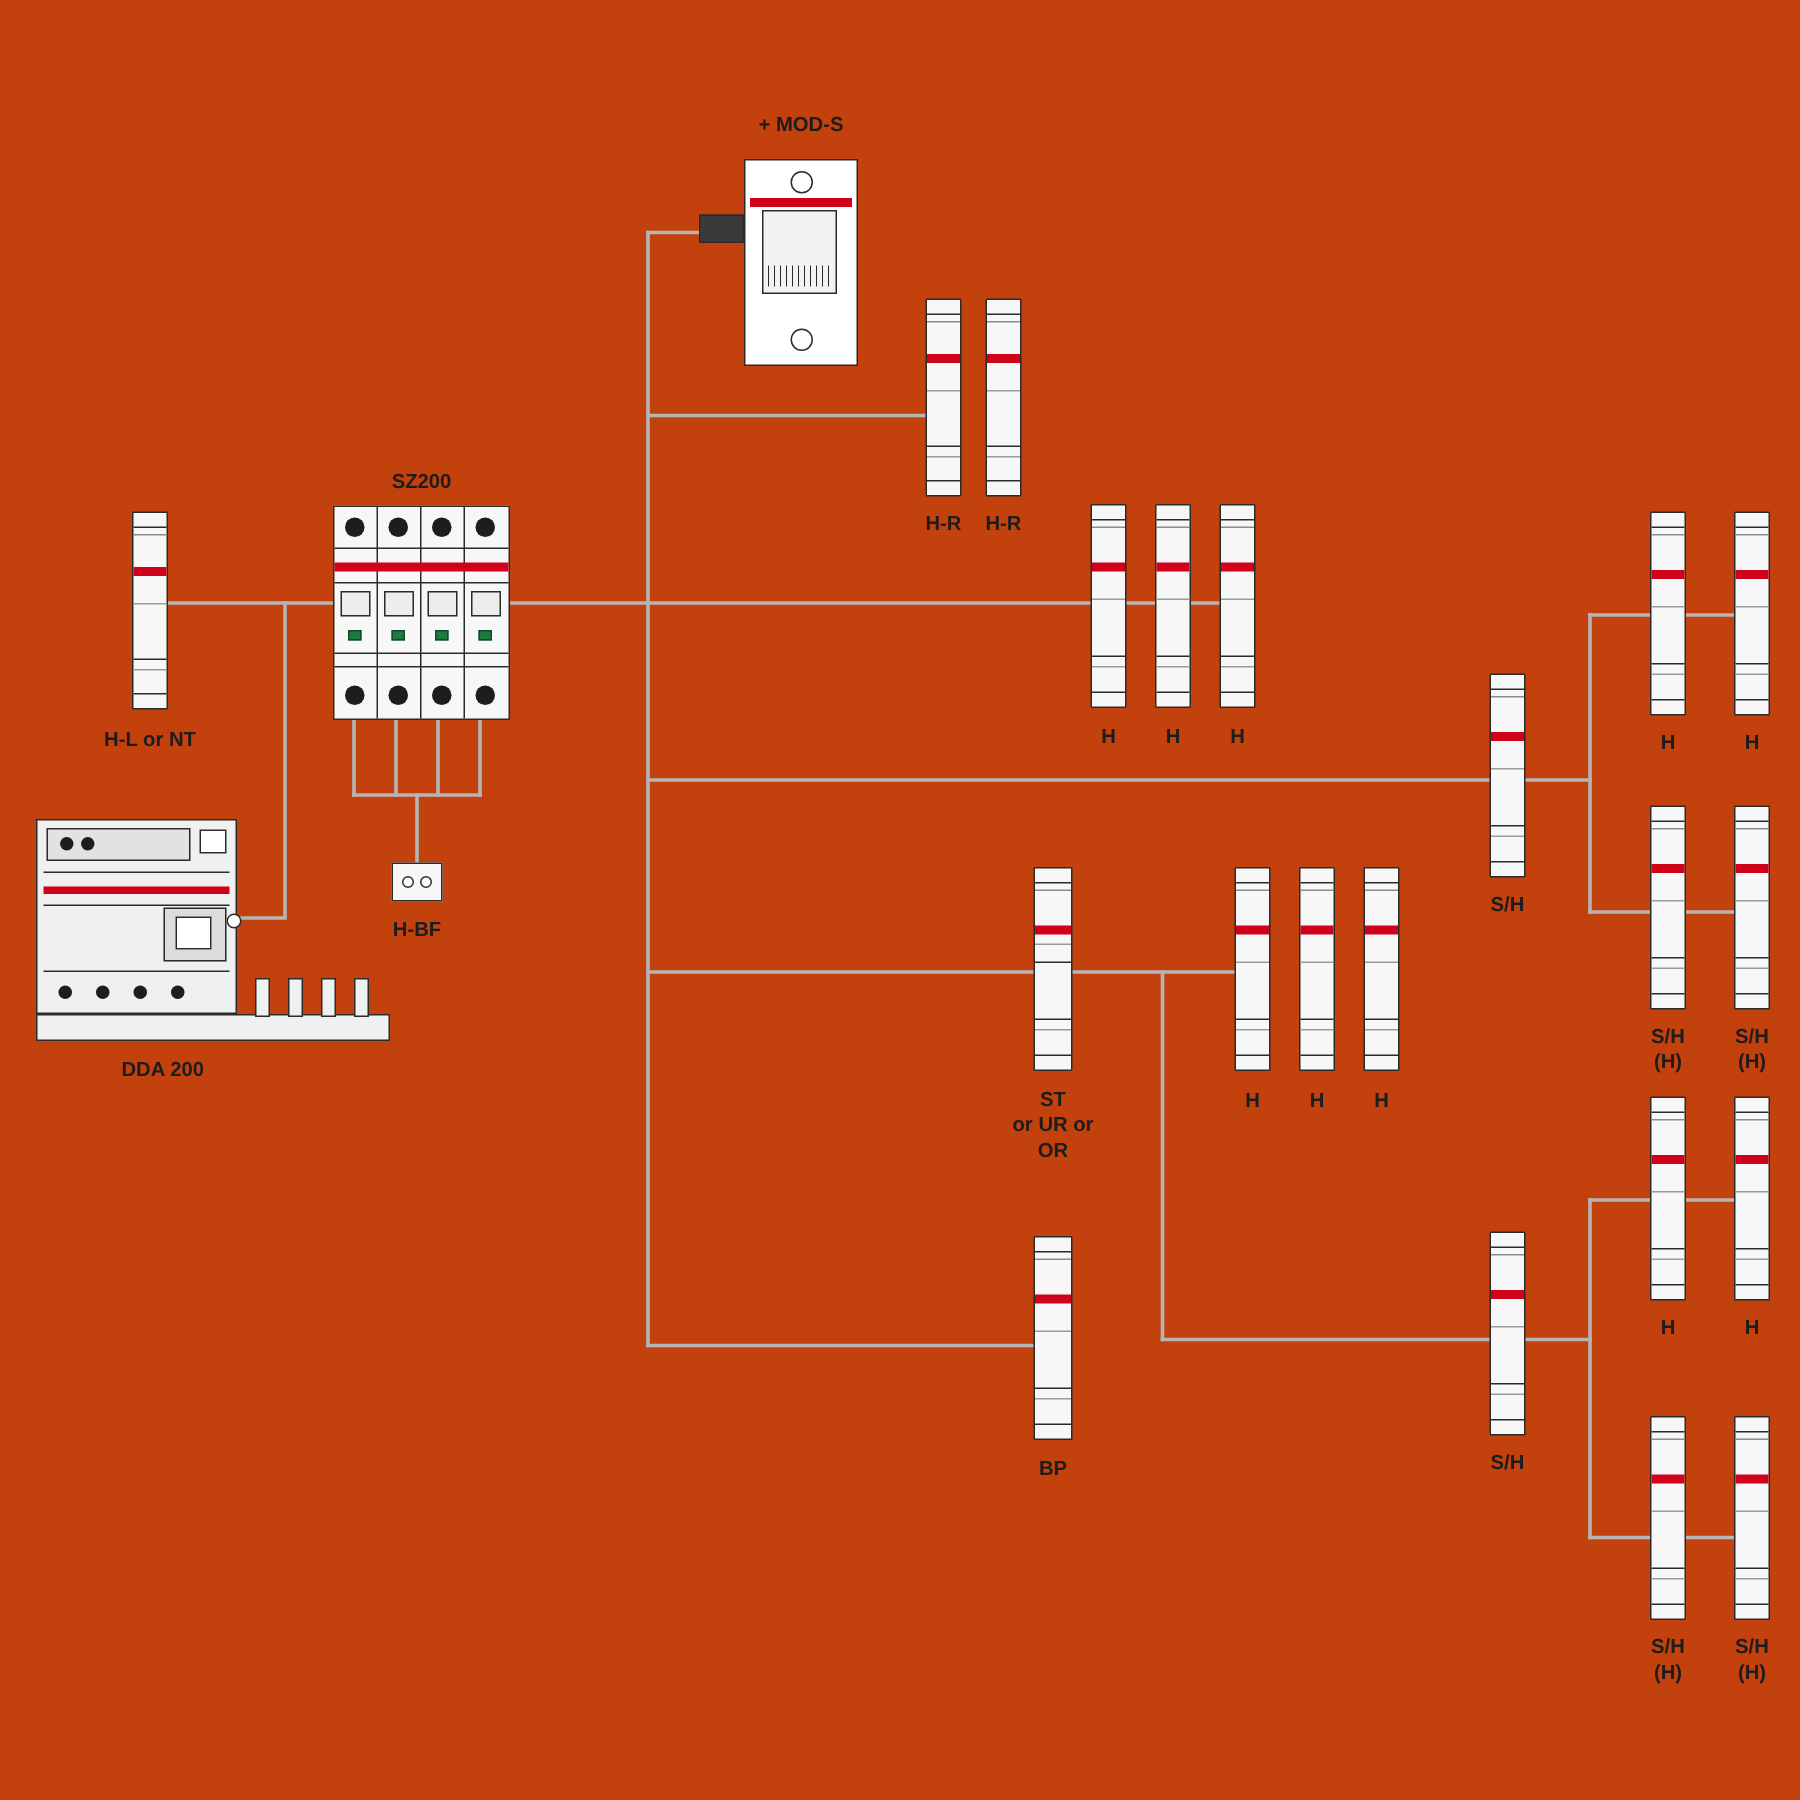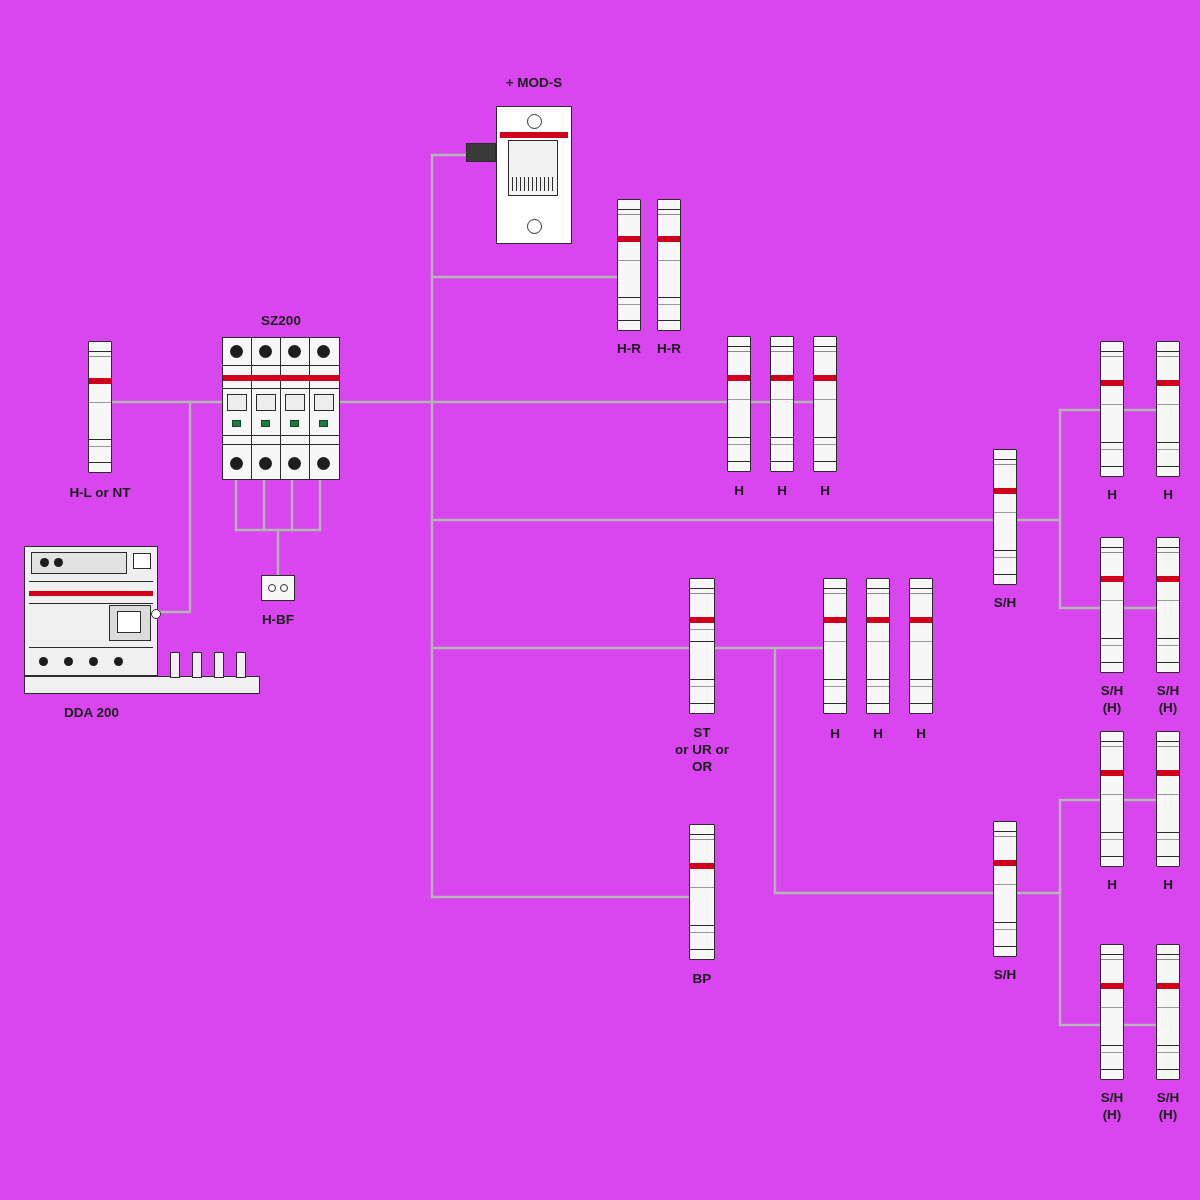--- a/index.html
+++ b/index.html
@@ -7,21 +7,21 @@
     padding: 0;
     background: #ffffff;
   }
   body {
     font-family: "Liberation Sans", sans-serif;
   }
   #stage {
     position: relative;
     width: 1200px;
     height: 1200px;
-    background: #d946ef;
+    background: #c2410c;
     overflow: hidden;
   }
   #wires {
     position: absolute;
     left: 0;
     top: 0;
     width: 1200px;
     height: 1200px;
   }
   .dev {
@@ -352,21 +352,21 @@
     <div class="dotsm" style="left:14px; top:110px;"></div>
     <div class="dotsm" style="left:39px; top:110px;"></div>
     <div class="dotsm" style="left:64px; top:110px;"></div>
     <div class="dotsm" style="left:89px; top:110px;"></div>
   </div>
   <div class="dev dda" style="left:24px; top:676px; width:236px; height:18px; background:#f0f0f0;"></div>
   <div class="dev pin" style="left:170px; top:652px; width:10px; height:26px; background:#f0f0f0; border:1.5px solid #2b2b2b;"></div>
   <div class="dev pin" style="left:192px; top:652px; width:10px; height:26px; background:#f0f0f0; border:1.5px solid #2b2b2b;"></div>
   <div class="dev pin" style="left:214px; top:652px; width:10px; height:26px; background:#f0f0f0; border:1.5px solid #2b2b2b;"></div>
   <div class="dev pin" style="left:236px; top:652px; width:10px; height:26px; background:#f0f0f0; border:1.5px solid #2b2b2b;"></div>
-  <div class="lbl" style="left:16px; top:704px; width:120px; text-align:left;margin-left:48px;">DDA 200</div>
+  <div class="lbl" style="left:16px; top:704px; width:120px; text-align:right;">DDA 200</div>
 
   <div class="dev mcb" style="left:727px; top:336px; width:24px; height:136px;">
     <div class="topcap"></div>
       <div class="topcap2"></div>
     <div class="red" style="top:38px;"></div>
     <div class="band light" style="top:62px;"></div>
     <div class="band" style="top:100px;"></div>
     <div class="band light" style="top:107px;"></div>
     <div class="band" style="top:124px;"></div>
   </div>

